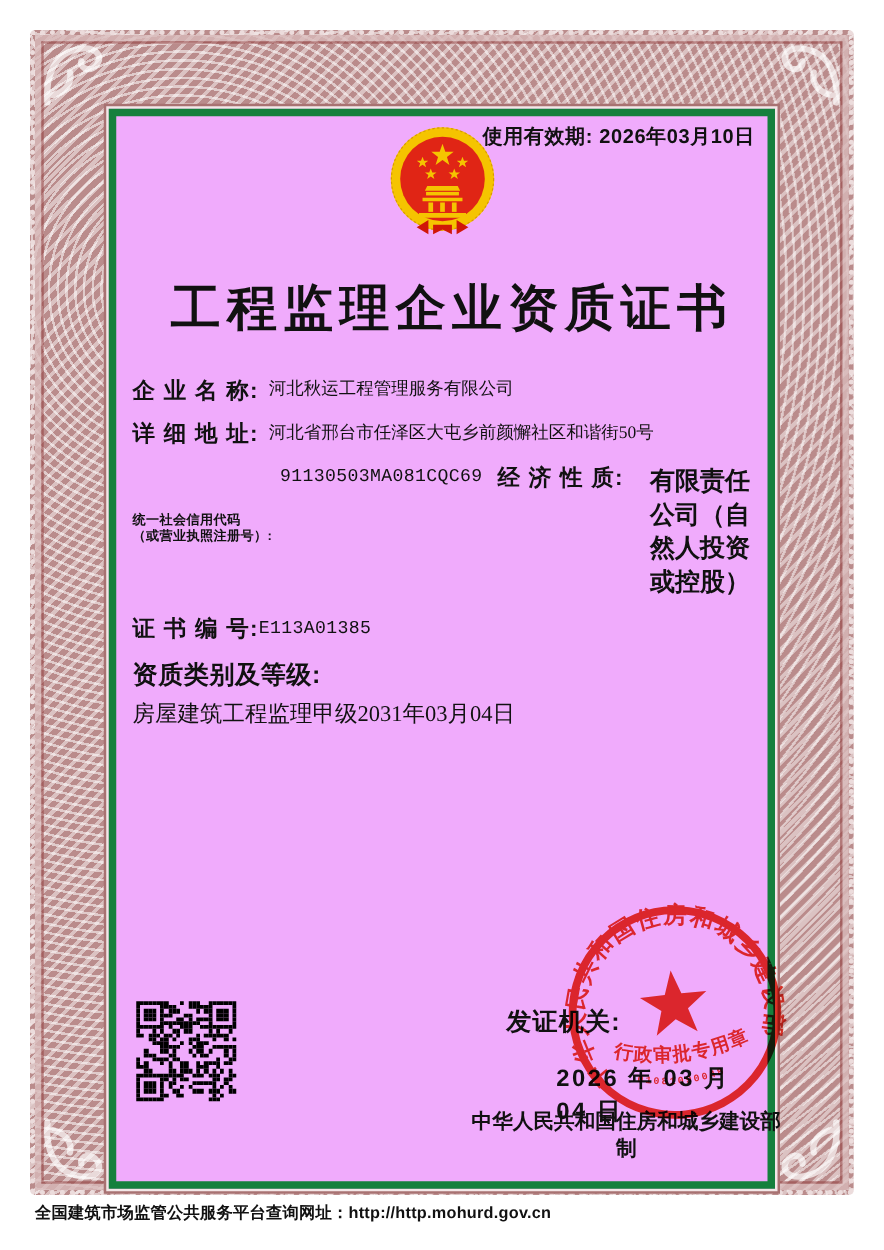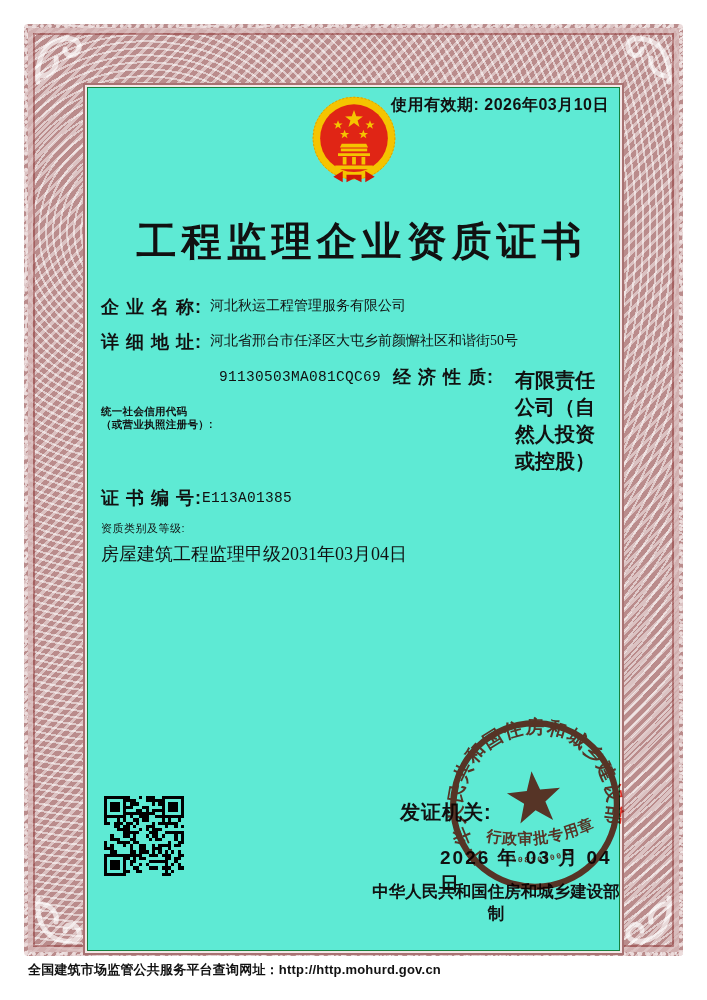--- a/index.html
+++ b/index.html
@@ -15,41 +15,41 @@
       #c59c9c;
     border:4px dotted #ecdcdc;border-radius:4px;
     box-shadow:inset 0 0 0 5px rgba(255,255,255,.5), inset 0 0 0 7px rgba(145,62,62,.55);}
   .corner{position:absolute;width:60px;height:60px;opacity:.8;}
   .corner svg{width:100%;height:100%;}
   .corner.tl{left:2px;top:2px;}
   .corner.tr{right:2px;top:2px;transform:scaleX(-1);}
   .corner.bl{left:2px;bottom:2px;transform:scaleY(-1);}
   .corner.br{right:2px;bottom:2px;transform:scale(-1,-1);}
 
-  .content{position:absolute;left:87px;top:87px;right:87px;bottom:49px;background:#5eead4;
-    border:1px solid #15803d;
+  .content{position:absolute;left:87px;top:87px;right:87px;bottom:49px;background:#f0abfc;
+    border:6px solid #15803d;
     box-shadow:0 0 0 2px #f3e7e7, 0 0 0 4px #a87272;}
 
   
   .validity{position:absolute;top:7px;right:10px;text-align:right;
     font-weight:700;font-size:16px;line-height:1.3;color:#111;letter-spacing:.5px;}
   .emblem{position:absolute;left:50%;top:6px;transform:translateX(-50%);width:94px;height:94px;}
   .title{position:absolute;left:16px;right:0;top:126px;text-align:center;
     font-size:40px;font-weight:700;color:#111;letter-spacing:5px;}
 
   
   .fields{position:absolute;left:13px;top:207px;width:507px;color:#111;}
   .row{display:flex;align-items:flex-start;margin-bottom:11px;}
   .lbl{font-weight:700;font-size:18px;white-space:nowrap;letter-spacing:1px;flex:0 0 auto;}
   .val{font-family:"Liberation Serif",serif;font-size:14px;padding-top:2px;margin-left:8px;}
   .mini-lbl{font-weight:700;font-size:10.5px;line-height:1.25;letter-spacing:.3px;flex:0 0 118px;margin-top:40px;}
   .mono{font-family:"Liberation Mono",monospace;font-size:14.5px;padding-top:4px;letter-spacing:.3px;}
   .econ-lbl{font-weight:700;font-size:18px;white-space:nowrap;letter-spacing:1px;margin-left:12px;}
   .econ-val{font-family:"Liberation Serif",serif;font-size:20px;line-height:1.35;width:152px;margin-left:21px;padding-top:2px;font-weight:bold;}
-  .qual-lbl{font-weight:400;font-size:11px;letter-spacing:.5px;margin:4px 0 6px;}
+  .qual-lbl{font-weight:700;font-size:20px;letter-spacing:.5px;margin:4px 0 6px;}
   .qual-val{font-family:"Liberation Serif",serif;font-size:18px;}
 
   
   .qr{position:absolute;left:16px;top:708px;width:80px;height:80px;
       display:grid;grid-template-columns:repeat(25,1fr);grid-template-rows:repeat(25,1fr);}
   .qr i{display:block;}
   .qr i.b{background:#000;}
   .issuer{position:absolute;left:312px;top:711px;font-size:20px;font-weight:700;color:#111;letter-spacing:1px;}
   .issue-date{position:absolute;left:352px;top:757px;font-size:19px;font-weight:700;color:#111;letter-spacing:2px;}
   .made-by{position:absolute;left:283px;top:793px;width:250px;text-align:center;

